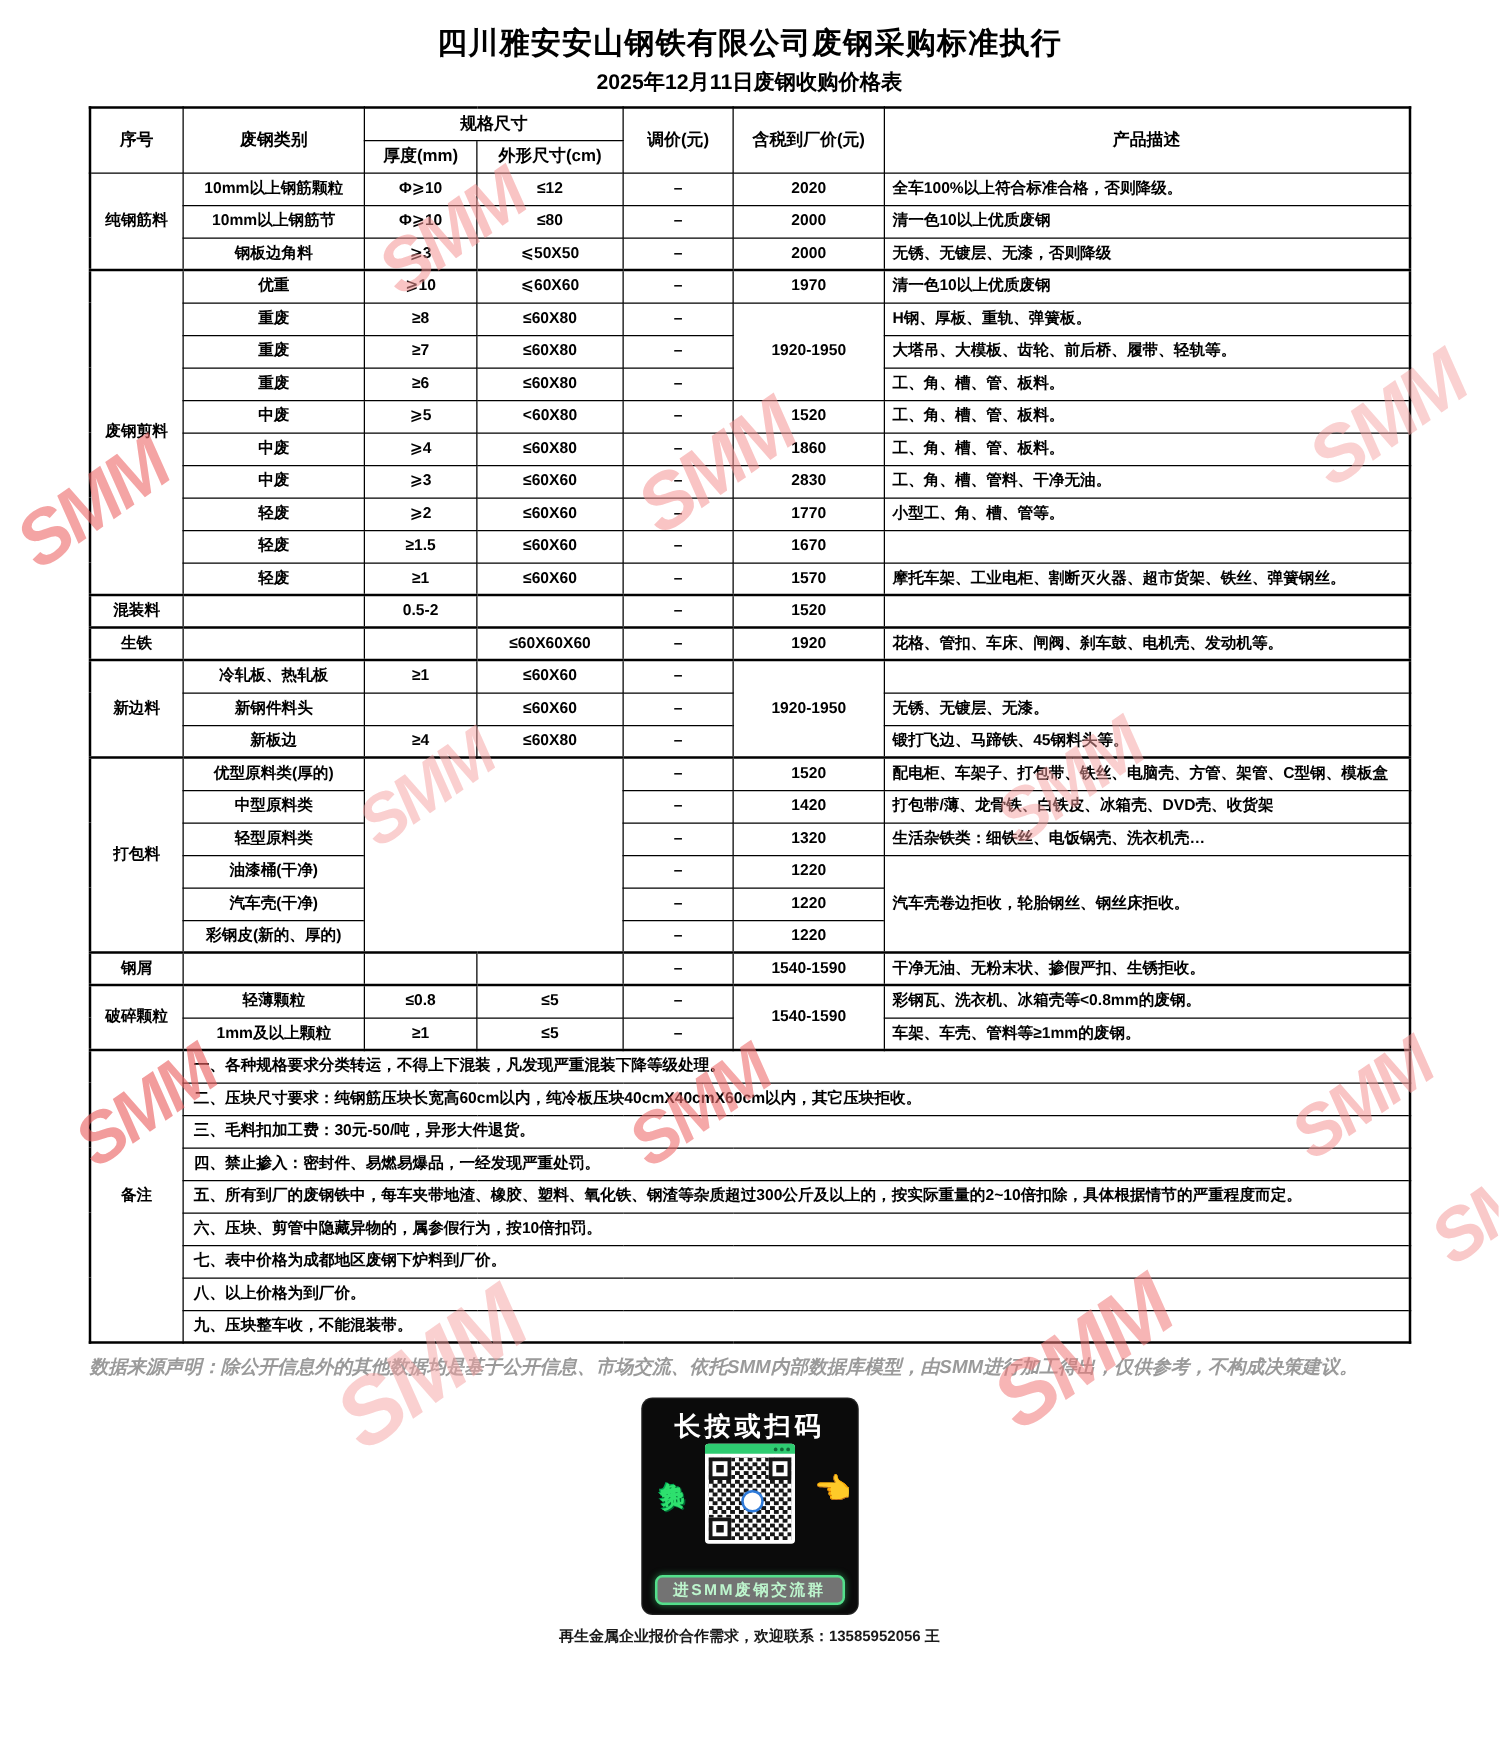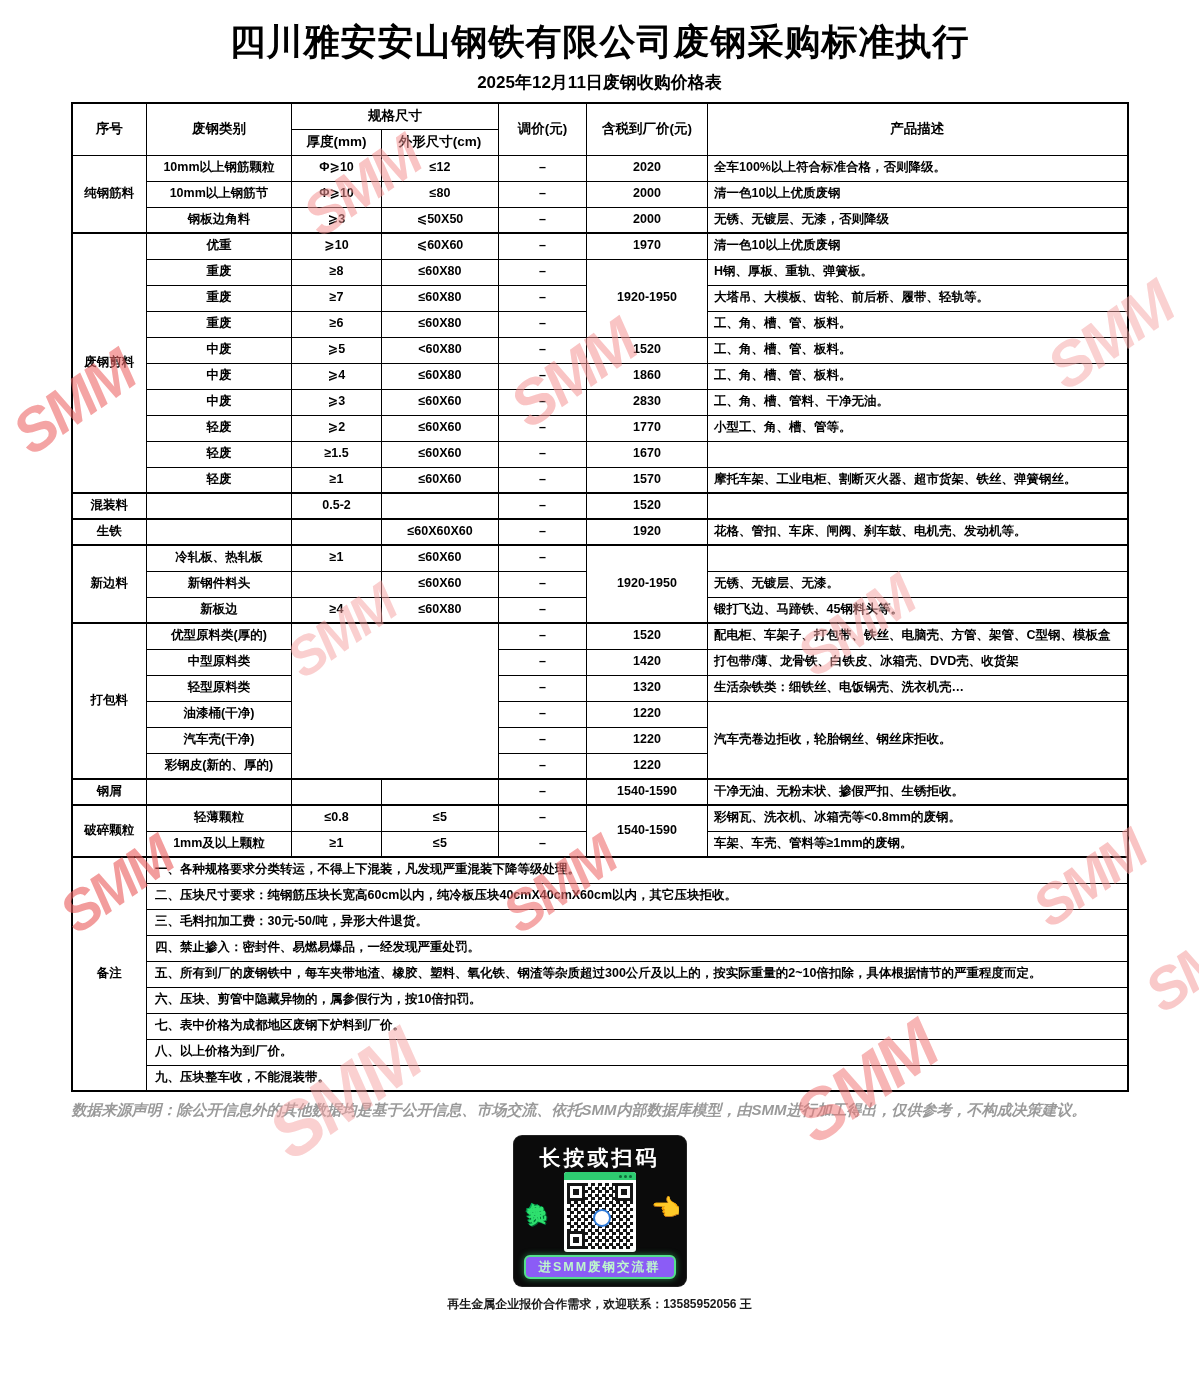--- a/index.html
+++ b/index.html
@@ -1,56 +1,56 @@
 <!DOCTYPE html>
 <html><head>
 <meta charset="utf-8">
 <style>
   html,body{margin:0;padding:0;background:#fff;}
   .page{position:relative;width:1199px;height:1392px;background:#fff;overflow:hidden;
         font-family:"Liberation Sans","DejaVu Sans",sans-serif;color:#000;}
-  .doc-title{margin:18px 0 4px 0;text-align:center;font-size:36px;font-weight:900;letter-spacing:1px;}
+  .doc-title{margin:18px 0 4px 0;text-align:center;font-size:24px;font-weight:900;letter-spacing:1px;}
   .doc-subtitle{margin:0 0 8px 0;text-align:center;font-size:17px;font-weight:700;}
   table.price{border-collapse:collapse;table-layout:fixed;width:1056px;margin:0 auto;
               border:2px solid #000;position:relative;z-index:1;}
   table.price td{border:1px solid #000;font-size:12.5px;font-weight:700;text-align:center;
                  vertical-align:middle;padding:1px 4px;line-height:1.25;overflow:hidden;}
   table.price td.hd{font-size:13.5px;}
   table.price td.de{text-align:left;padding-left:6px;margin-left:12px;}
   table.price td.no{text-align:left;padding-left:8px;}
   table.price tr{height:26px;}
   tr.hrow{height:28px;}
   tr.t1{height:34px;} tr.t2{height:44px;} tr.t3{height:40px;} tr.t4{height:44px;}
   tr.gt > td{border-top:2px solid #000;}
   .wm-layer{position:absolute;inset:0;pointer-events:none;z-index:2;}
   .wm{position:absolute;font-weight:900;font-style:italic;letter-spacing:-3px;
       transform:rotate(-35deg);white-space:nowrap;
       font-family:"Liberation Sans","DejaVu Sans",sans-serif;}
   .disclaimer{width:1056px;margin:9px auto 0 auto;font-style:italic;color:#9a9a9a;
               font-size:15px;font-weight:600;}
-  .qr-banner{position:relative;width:172px;height:150px;margin:16px auto 0 auto;
+  .qr-banner{position:relative;width:172px;height:172px;margin:16px auto 0 auto;
              background:#0b0b0b;border-radius:8px;box-shadow:0 0 0 1px #222;}
   .qr-title{padding-top:8px;text-align:center;color:#fff;font-weight:900;font-size:21px;letter-spacing:3px;}
   .qr-frame{position:absolute;left:50px;top:36px;width:72px;height:80px;background:#fff;border-radius:3px;}
   .qr-bar{position:relative;height:8px;background:#2ecc71;border-radius:3px 3px 0 0;}
   .qr-bar i{position:absolute;top:3px;width:3px;height:3px;border-radius:50%;background:#0e6b38;}
   .qr-bar i.d1{right:14px;} .qr-bar i.d2{right:9px;} .qr-bar i.d3{right:4px;}
   .qr-code{position:absolute;left:3px;top:11px;right:3px;bottom:3px;
            background:repeating-conic-gradient(#161616 0% 25%,#ffffff 0% 50%);background-size:7px 7px;}
   .finder{position:absolute;width:12px;height:12px;border:3px solid #161616;background:#fff;}
   .finder::before{content:"";position:absolute;left:3px;top:3px;width:6px;height:6px;background:#161616;}
   .f-tl{left:0;top:0;} .f-tr{right:0;top:0;} .f-bl{left:0;bottom:0;}
   .qr-logo{position:absolute;left:50%;top:50%;width:14px;height:14px;margin:-7px 0 0 -7px;
            background:#fff;border:2px solid #2f7bd9;border-radius:50%;}
   .free-badge{position:absolute;left:6px;top:52px;color:#2ee06e;font-weight:900;font-size:19px;
               writing-mode:vertical-rl;letter-spacing:2px;transform:rotate(-8deg);
               text-shadow:1px 1px 0 #063, -1px -1px 0 #0a5;}
   .hand-icon{position:absolute;right:4px;top:58px;font-size:24px;color:#f2c063;}
   .qr-footer{position:absolute;left:10px;right:10px;bottom:7px;height:20px;line-height:20px;
-             background:#8b5cf6;border:2px solid #53e08b;border-radius:6px;text-align:center;
+             background:#737373;border:2px solid #53e08b;border-radius:6px;text-align:center;
              color:#bdf5cd;font-weight:900;font-size:12.5px;letter-spacing:2px;
              box-shadow:0 0 6px rgba(60,220,120,.55);}
   .contact{margin:10px auto 0 auto;text-align:center;font-size:12px;font-weight:800;color:#1a1a1a;}
 </style>
 </head>
 <body>
 
 <div class="page">
 
   <div class="doc-title">四川雅安安山钢铁有限公司废钢采购标准执行</div>

